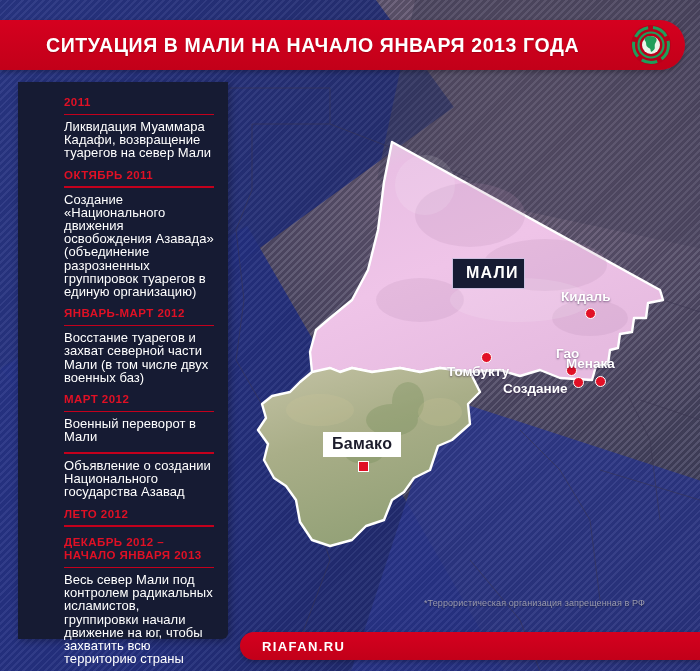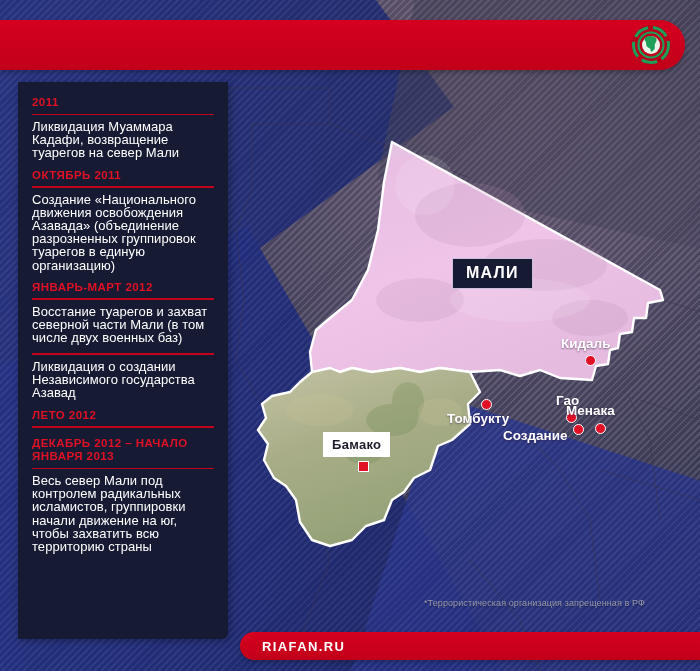--- a/index.html
+++ b/index.html
@@ -75,54 +75,54 @@
 
   
   .panel{
     position:absolute;left:18px;top:82px;width:210px;height:543px;
     background:#161b33;
     border-radius:0 0 6px 0;
     padding:14px 0 0 0;
     z-index:5;
     box-shadow:2px 2px 8px rgba(0,0,0,.30);
   }
-  .entry{padding:0 14px;margin-bottom:9px;}
+  .entry{padding:0 14px;margin-bottom:9px;margin-left:32px;}
   .entry-head{
     color:#e01025;font-size:11.5px;font-weight:bold;letter-spacing:.45px;
     line-height:13.5px;text-transform:uppercase;
     padding-bottom:3px;
   }
   .entry-rule{
     height:1.5px;background:#c3001c;margin:1px 0 5px 0;width:100%;
   }
   .entry-body{
     color:#ffffff;font-size:13px;line-height:13.2px;
     letter-spacing:.05px;
   }
 
   
   .country-box{
     position:absolute;left:452px;top:258px;
     background:#161b33;border:1px solid #cdbfe0;
-    padding:5px 13px 6px 13px;
+    padding:5px 5px 6px 13px;
     z-index:4;
   }
   .country-box span{
     color:#ffffff;font-size:16px;font-weight:bold;letter-spacing:1.2px;
   }
   .capital-box{
     position:absolute;left:323px;top:432px;
     background:#ffffff;padding:3px 9px 4px 9px;z-index:4;
   }
-  .capital-box span{color:#1c1c2c;font-size:13px;font-weight:bold;letter-spacing:.3px;}
+  .capital-box span{color:#1c1c2c;font-size:16px;font-weight:bold;letter-spacing:.3px;}
   .capital-marker{
     position:absolute;left:358px;top:461px;width:9px;height:9px;
     background:#e01025;border:1px solid #ffffff;z-index:4;
   }
-  .city{position:absolute;z-index:4;margin-top:47px;}
+  .city{position:absolute;z-index:4;}
   .city-name{
     color:#ffffff;font-size:13.5px;font-weight:bold;white-space:nowrap;
     text-shadow:0 1px 2px rgba(40,20,60,.55);
   }
   .city-dot{
     position:absolute;width:9px;height:9px;border-radius:50%;
     background:#e21026;border:1.5px solid #ffffff;
   }
 
   
@@ -218,20 +218,21 @@
         <ellipse cx="364" cy="452" rx="20" ry="12"></ellipse>
       </g>
       <g opacity="0.22" fill="#cfc79a">
         <ellipse cx="320" cy="410" rx="34" ry="16"></ellipse>
         <ellipse cx="440" cy="412" rx="22" ry="14"></ellipse>
       </g>
     </g>
   </svg>
 
   <div class="header-bar">
+    <div class="header-title">СИТУАЦИЯ В МАЛИ НА НАЧАЛО ЯНВАРЯ 2013 ГОДА</div>
     <svg class="emblem" viewBox="0 0 44 44">
       <circle cx="22" cy="22" r="20" fill="#b8001a"></circle>
       <circle cx="22" cy="22" r="17.5" fill="none" stroke="#1f9e5a" stroke-width="3" stroke-dasharray="16 5"></circle>
       <circle cx="22" cy="22" r="12.5" fill="none" stroke="#1f9e5a" stroke-width="2.2"></circle>
       <circle cx="22" cy="22" r="9" fill="#e9f5ea"></circle>
       <path d="M21 13 c3.6 0 6.2 1.4 6.6 3.3 c0.4 2-1.4 3.4-1.8 5.2 c-0.4 2 0.6 3.6-0.6 5
                c-1.1 1.3-2.3 2.5-3 2.2 c-0.8-0.3-0.4-1.9-1.1-2.9 c-0.8-1.1-2.5-1.3-3.3-2.6
                c-0.9-1.4-0.4-3.1-1.1-4.5 c-0.6-1.2-1.6-1.9-1.2-3 c0.5-1.4 2.9-2.7 5.5-2.7 Z" fill="#1f9e5a"></path>
     </svg>
   </div>
@@ -249,24 +250,29 @@
       <div class="entry-rule"></div>
       <div class="entry-body">Создание «Национального движения освобождения Азавада» (объединение разрозненных группировок туарегов в единую организацию)</div>
     </div>
 
     <div class="entry">
       <div class="entry-head">ЯНВАРЬ-МАРТ 2012</div>
       <div class="entry-rule"></div>
       <div class="entry-body">Восстание туарегов и захват северной части Мали (в том числе двух военных баз)</div>
     </div>
 
-
-    <div class="entry">
-      <div class="entry-rule"></div>
-      <div class="entry-body">Ликвидация о создании Независимого государства Азавад</div>
+    <div class="entry">
+      <div class="entry-head">МАРТ 2012</div>
+      <div class="entry-rule"></div>
+      <div class="entry-body">Военный переворот в Мали</div>
+    </div>
+
+    <div class="entry">
+      <div class="entry-rule"></div>
+      <div class="entry-body">Объявление о создании Национального государства Азавад</div>
     </div>
 
     <div class="entry">
       <div class="entry-head">ЛЕТО 2012</div>
       <div class="entry-rule"></div>
     </div>
 
     <div class="entry">
       <div class="entry-head">ДЕКАБРЬ 2012 – НАЧАЛО ЯНВАРЯ 2013</div>
       <div class="entry-rule"></div>

